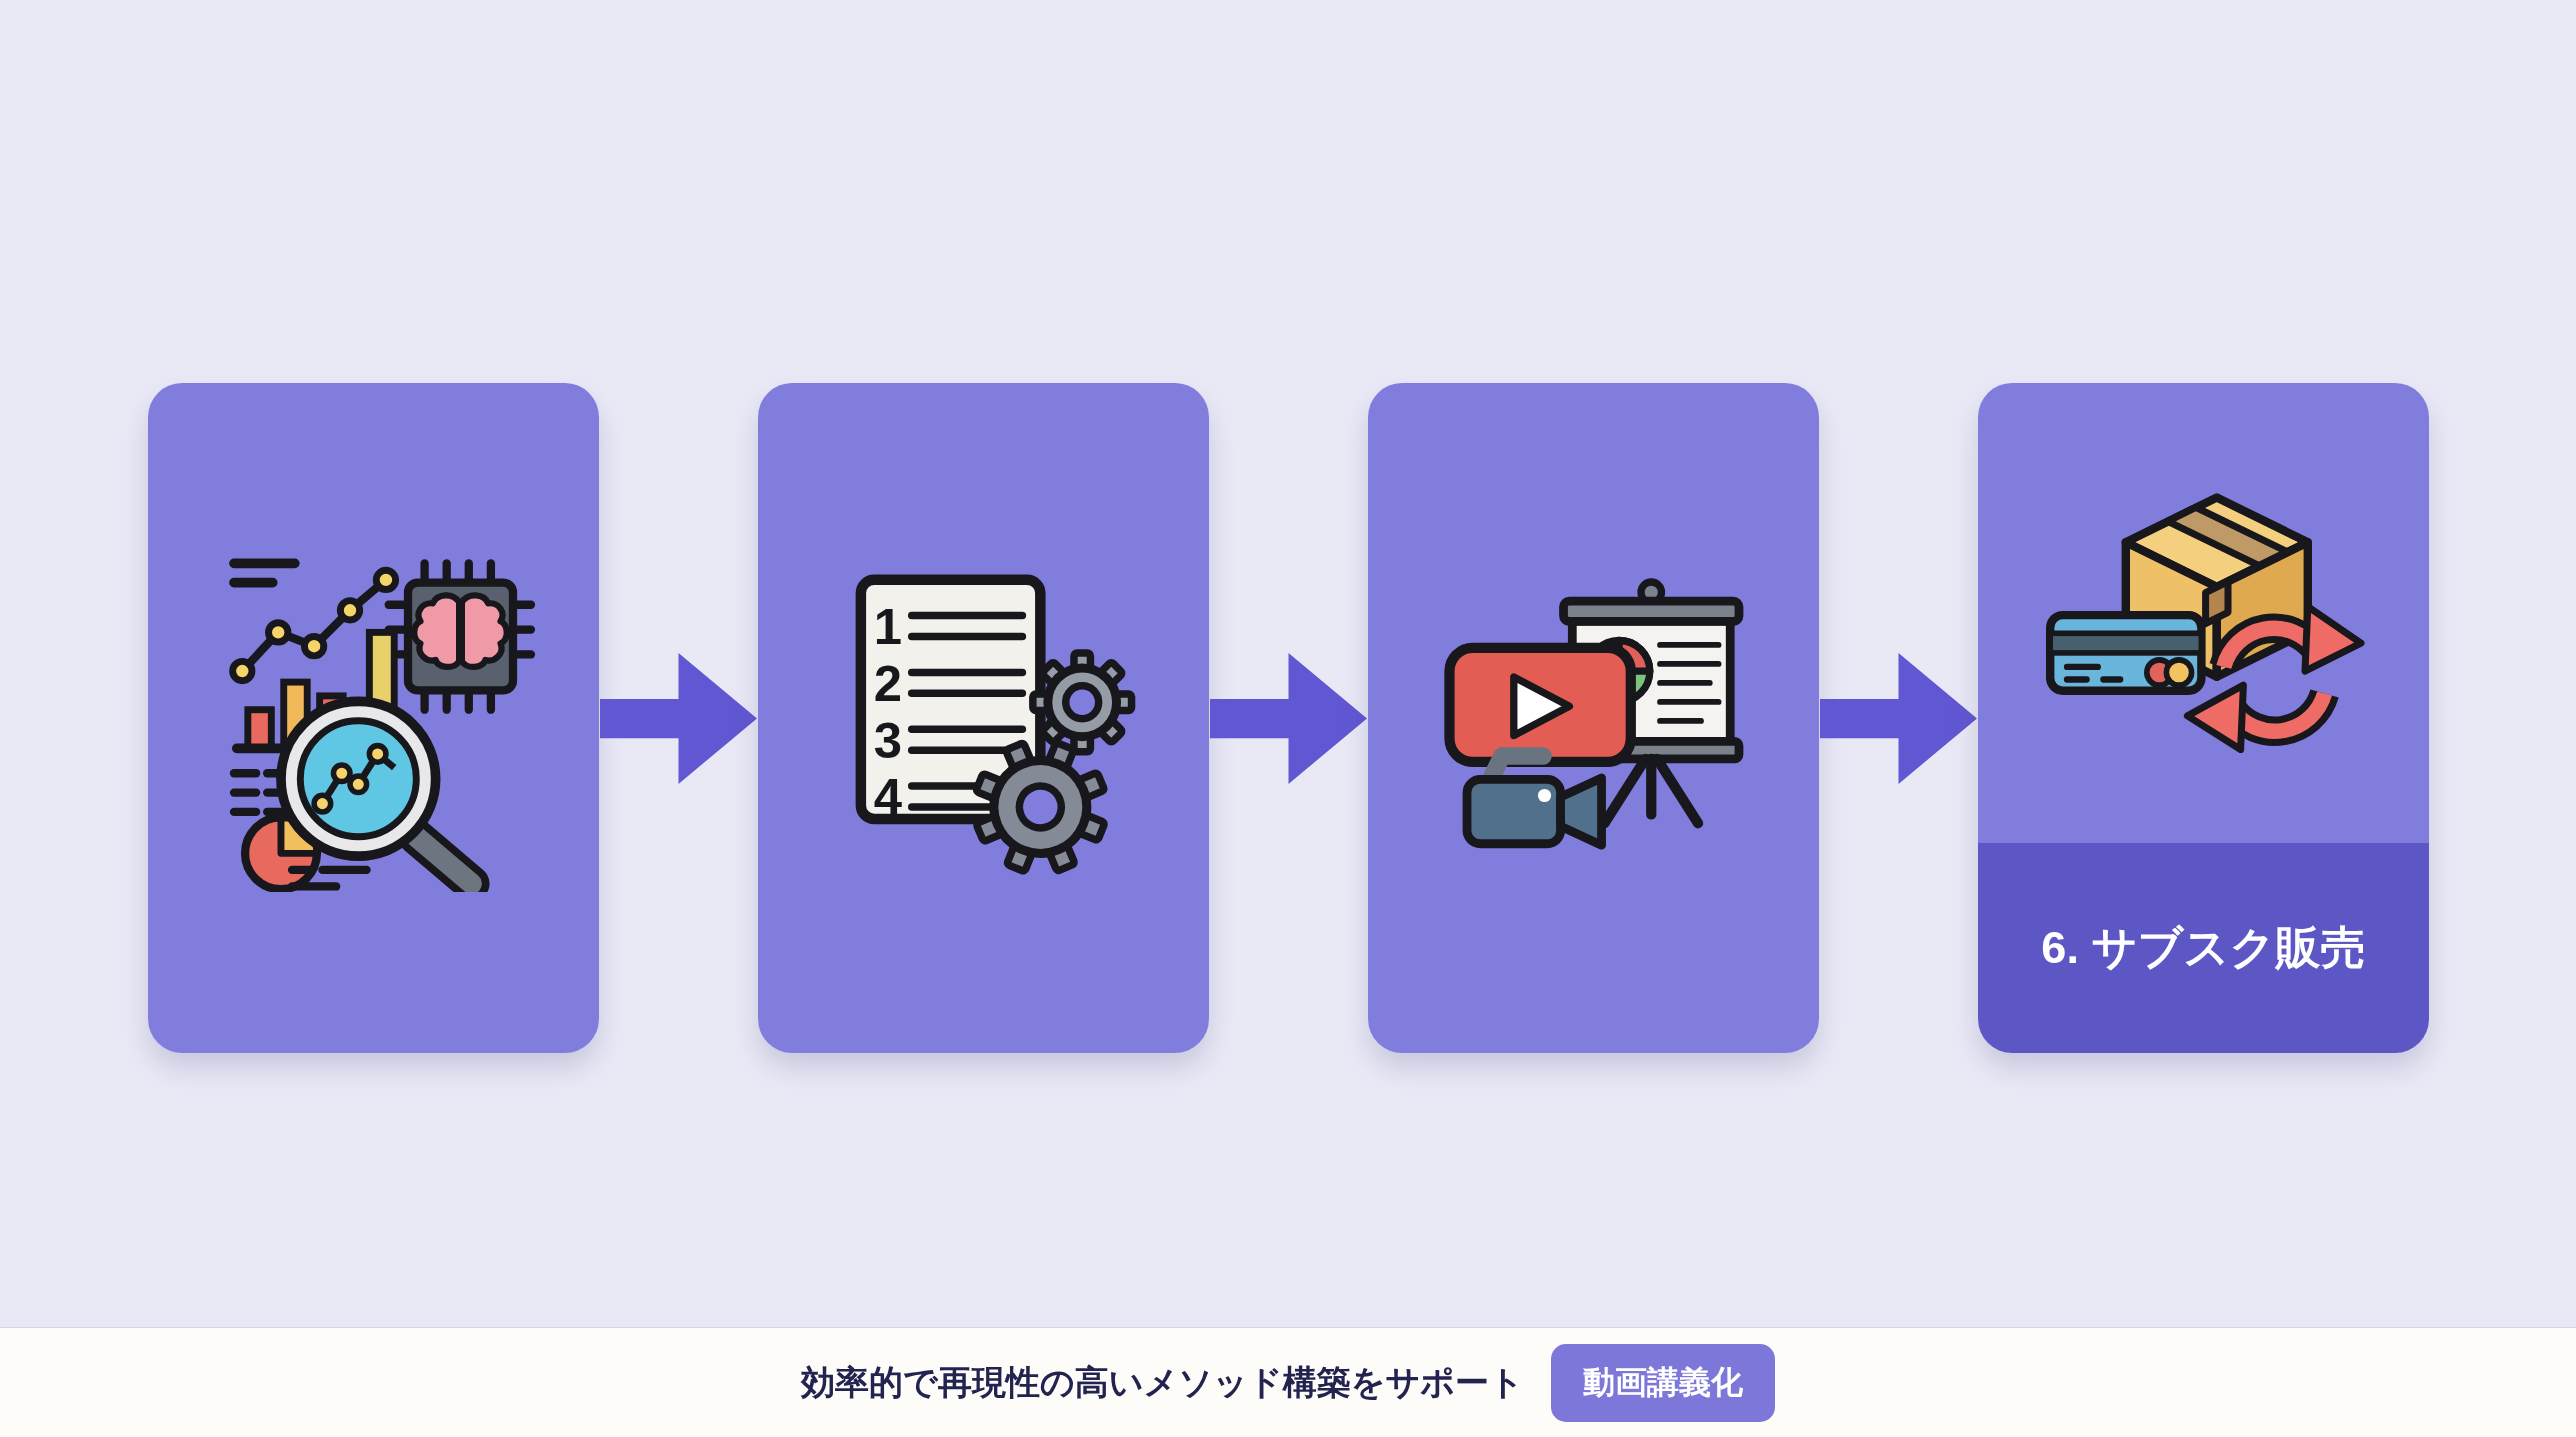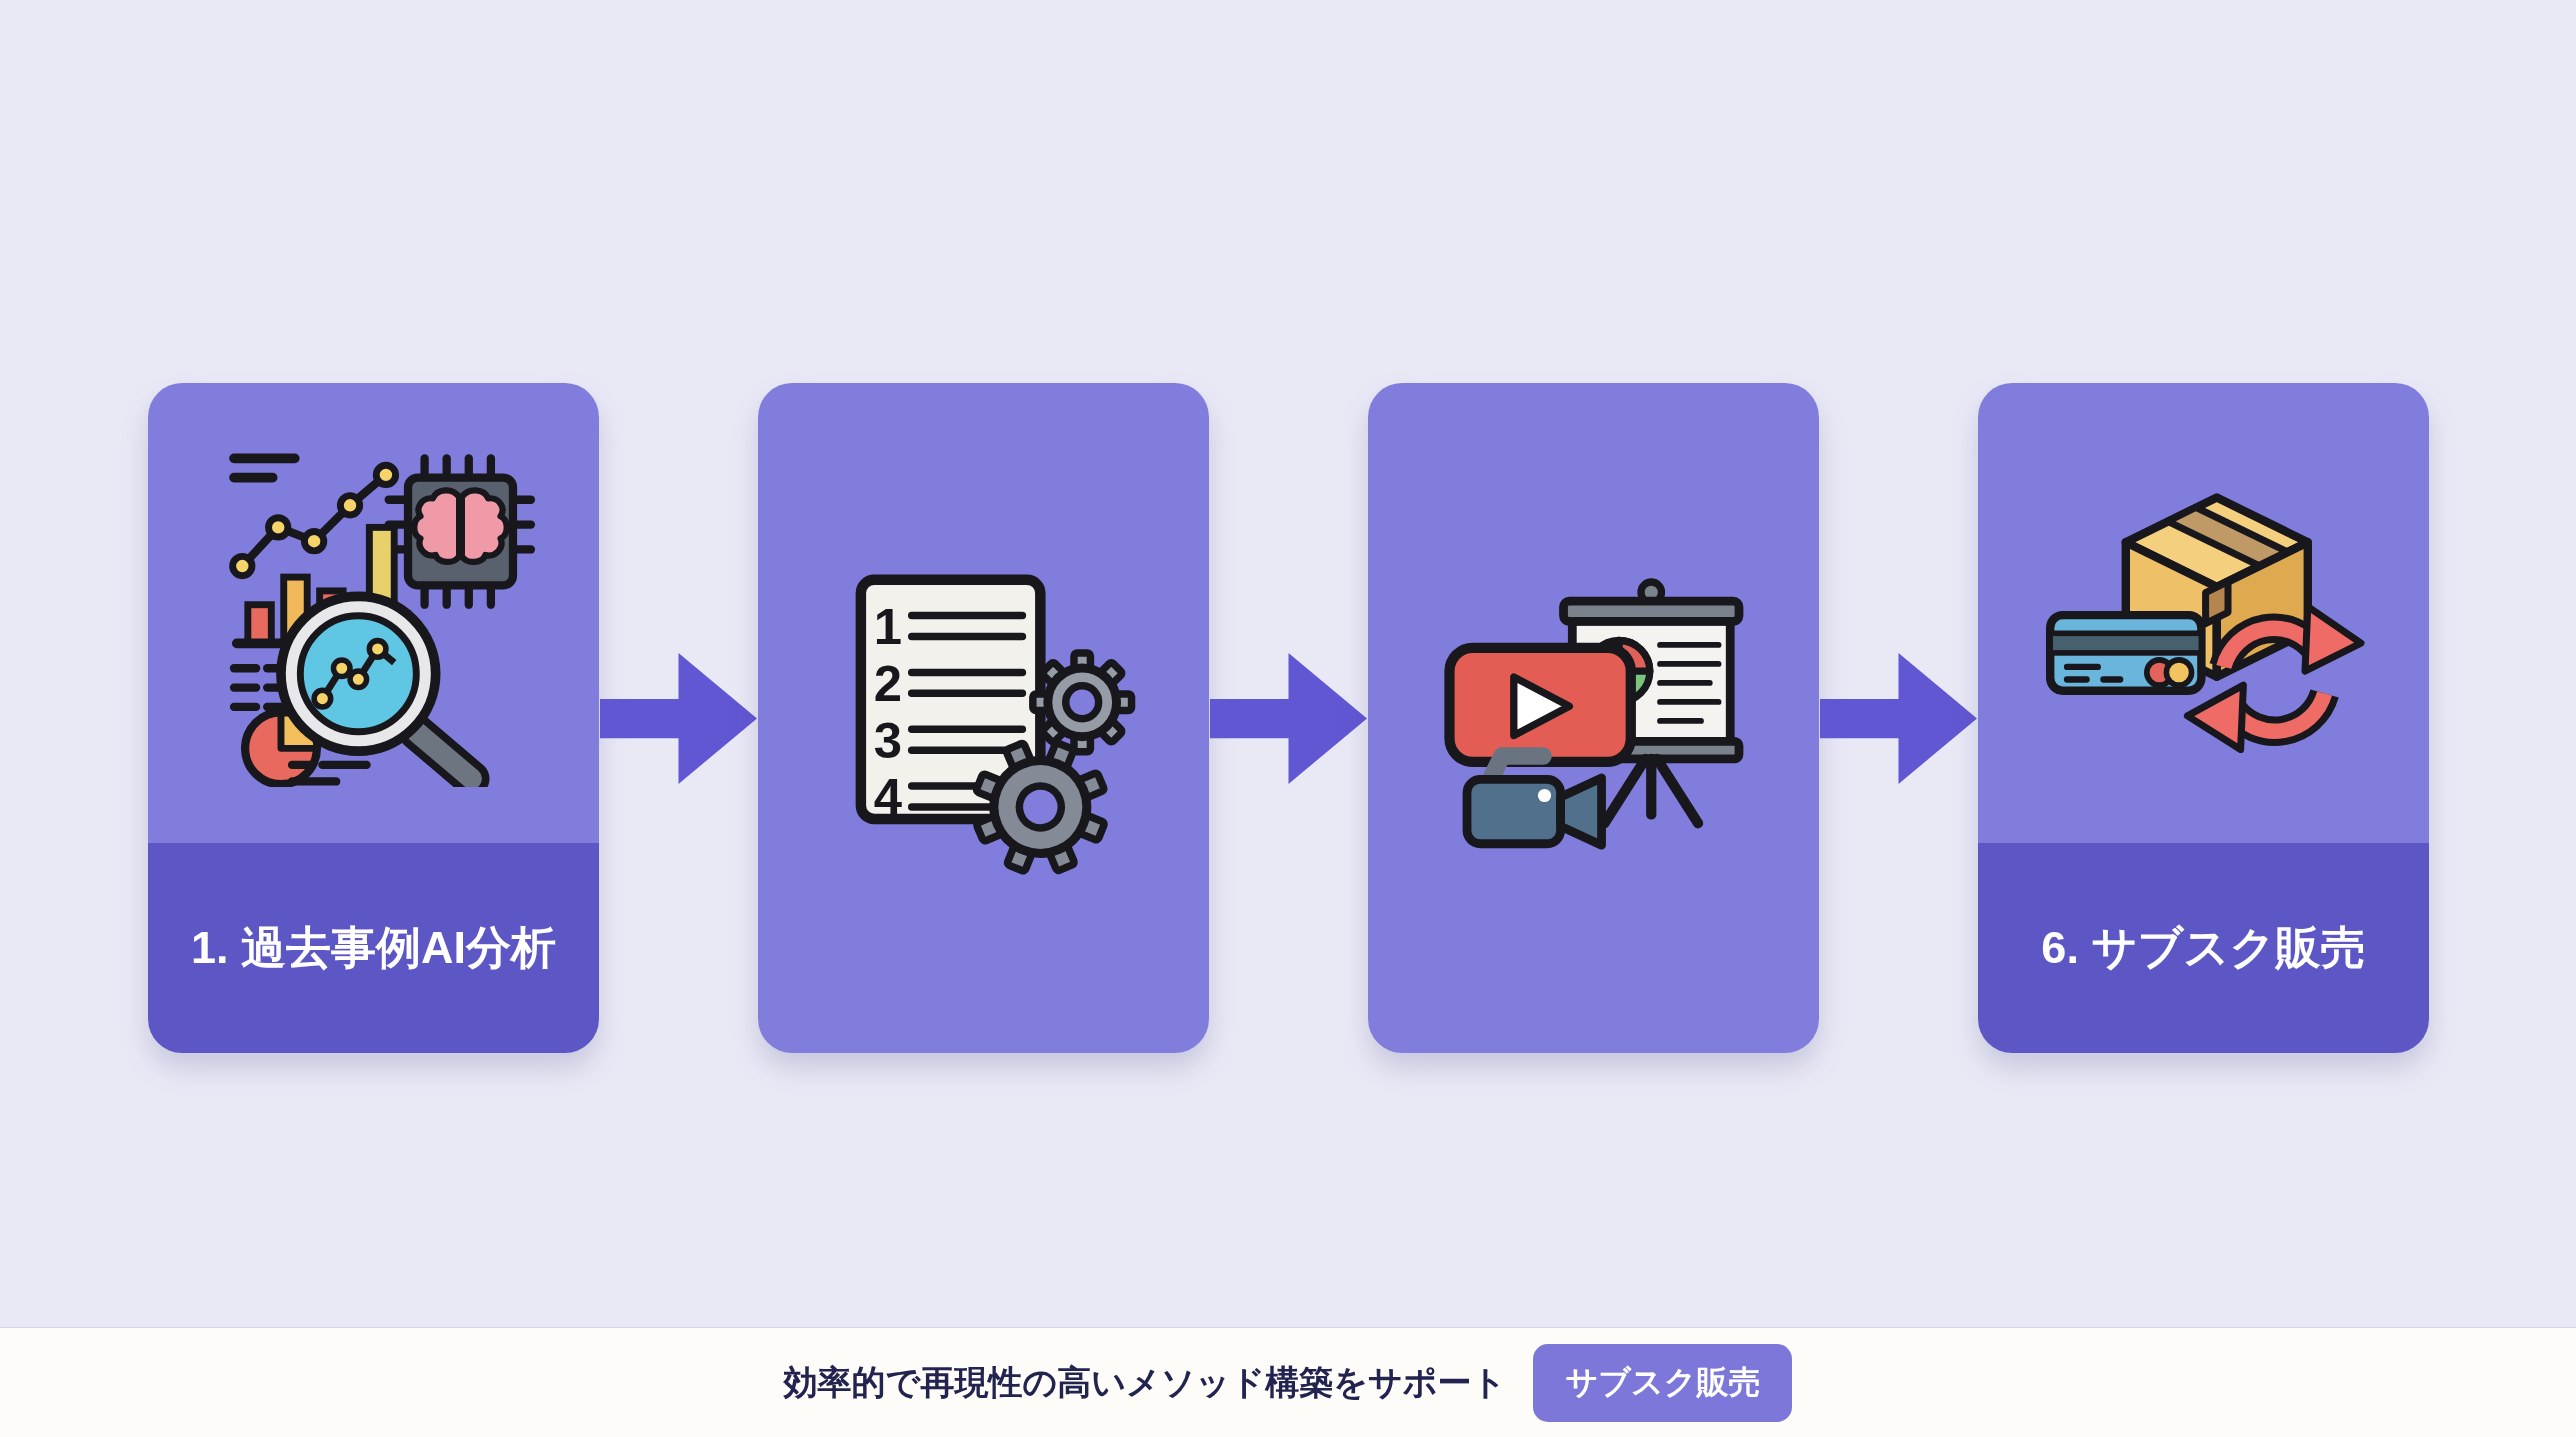--- a/index.html
+++ b/index.html
@@ -141,23 +141,20 @@
               <circle cx="118" cy="152" r="6"></circle>
           </g>
 
           <g class="ic" stroke-width="6" stroke-linecap="round">
             <line x1="56" y1="236" x2="70" y2="236"></line>
               <line x1="78" y1="236" x2="110" y2="236"></line>
             <line x1="56" y1="248" x2="88" y2="248"></line>
           </g>
         </svg>
       </div>
-      <div class="card-band">
-        <span class="label">1. 過去事例AI分析</span>
-      </div>
     </div>
 
     <div class="arrow-wrap">
       <svg viewBox="0 0 168 140">
         <polygon points="0,49 84,49 84,0 168,70 84,140 84,91 0,91" fill="#6157d3"></polygon>
       </svg>
     </div>
 
     <div class="card">
       <div class="card-top">
@@ -291,17 +288,17 @@
       </div>
       <div class="card-band">
         <span class="label">6. サブスク販売</span>
       </div>
     </div>
 
   </div>
 
   <div class="footer">
     <span class="caption">効率的で再現性の高いメソッド構築をサポート</span>
-    <button class="details-btn">サブスク販売</button>
+    <button class="details-btn">動画講義化</button>
   </div>
 
 </div>
 
 
 </body></html>

